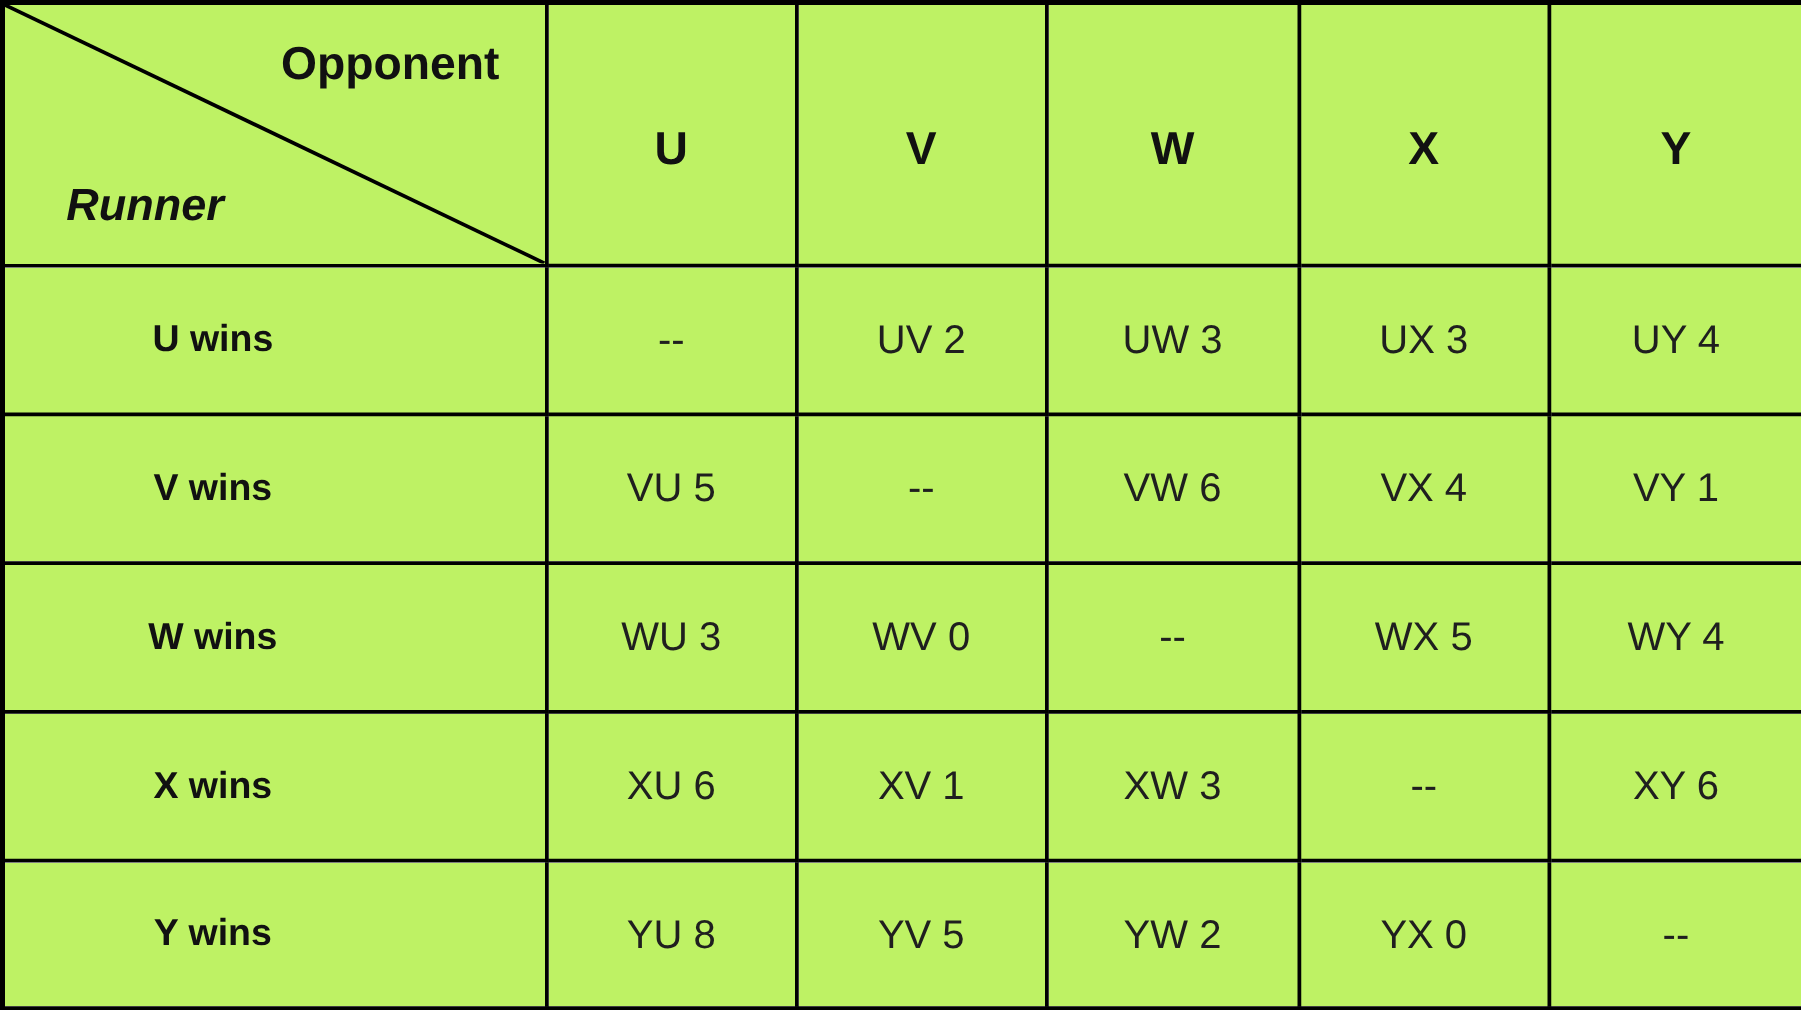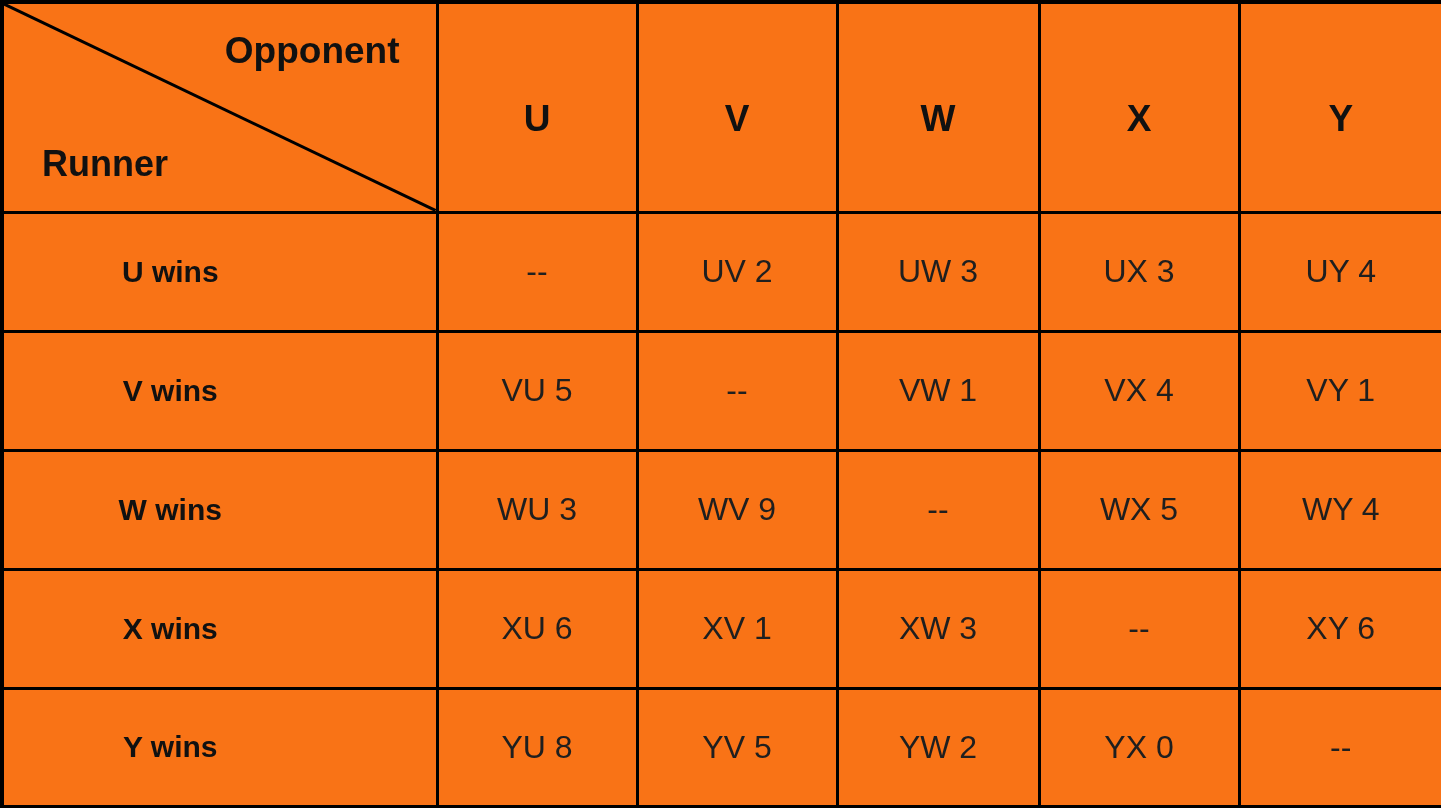--- a/index.html
+++ b/index.html
@@ -14,21 +14,21 @@
     height: 808px;
     border: 4px solid #000000;
     font-family: "Liberation Sans", "DejaVu Sans", sans-serif;
     color: #1a1a1a;
     background: #ffffff;
   }
   table.h2h td {
     border: 3px solid #000000;
     text-align: center;
     vertical-align: middle;
-    background: #f97316;
+    background: #bef264;
     overflow: hidden;
   }
   tr.header-row { height: 210px; }
   tr.data-row   { height: 119px; }
 
   td.colhead {
     vertical-align: top;
     padding-top: 24px;
     font-weight: bold;
     font-size: 37px;
@@ -60,24 +60,25 @@
     position: absolute;
     top: 26px;
     right: 36px;
     font-weight: bold;
     font-size: 37px;
     color: #111111;
   }
   .corner-runner {
     position: absolute;
     bottom: 26px;
-    left: 38px;
+    left: 49px;
     font-weight: bold;
     font-size: 36px;
     color: #111111;
+    font-style: italic;
   }
 </style>
 </head>
 <body>
 
 <table class="h2h">
   <colgroup>
     <col style="width:435px">
     <col style="width:200px">
     <col style="width:200px">
@@ -108,29 +109,29 @@
     <td class="cell">UV 2</td>
     <td class="cell">UW 3</td>
     <td class="cell">UX 3</td>
     <td class="cell">UY 4</td>
   </tr>
 
   <tr class="data-row">
     <td class="rowlabel">V wins</td>
     <td class="cell">VU 5</td>
     <td class="cell">--</td>
-    <td class="cell">VW 1</td>
+    <td class="cell">VW 6</td>
     <td class="cell">VX 4</td>
     <td class="cell">VY 1</td>
   </tr>
 
   <tr class="data-row">
     <td class="rowlabel">W wins</td>
     <td class="cell">WU 3</td>
-    <td class="cell">WV 9</td>
+    <td class="cell">WV 0</td>
     <td class="cell">--</td>
     <td class="cell">WX 5</td>
     <td class="cell">WY 4</td>
   </tr>
 
   <tr class="data-row">
     <td class="rowlabel">X wins</td>
     <td class="cell">XU 6</td>
     <td class="cell">XV 1</td>
     <td class="cell">XW 3</td>

